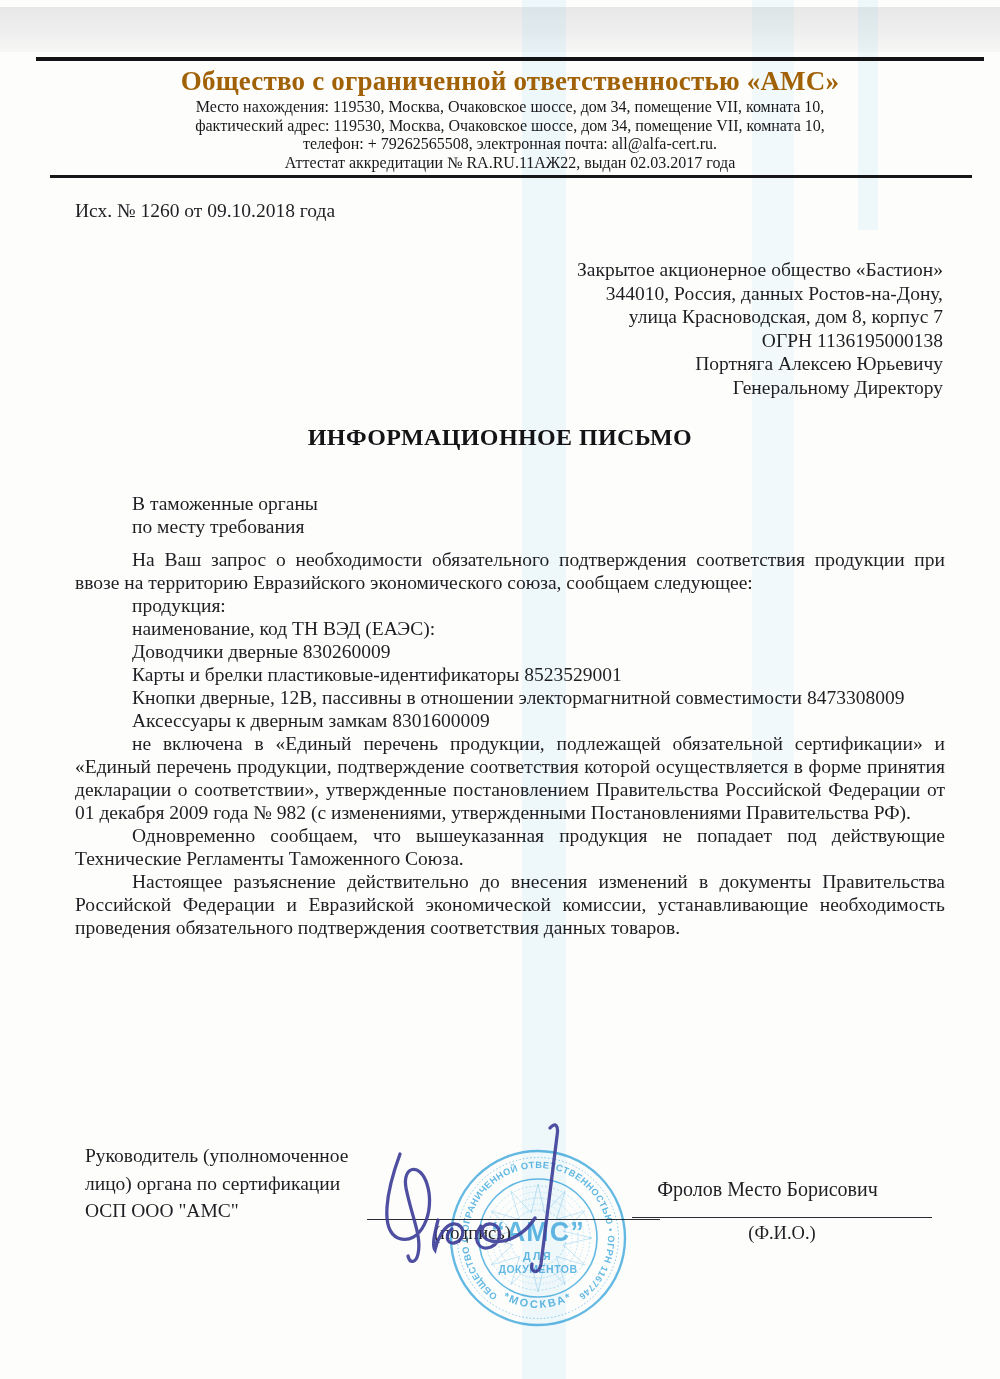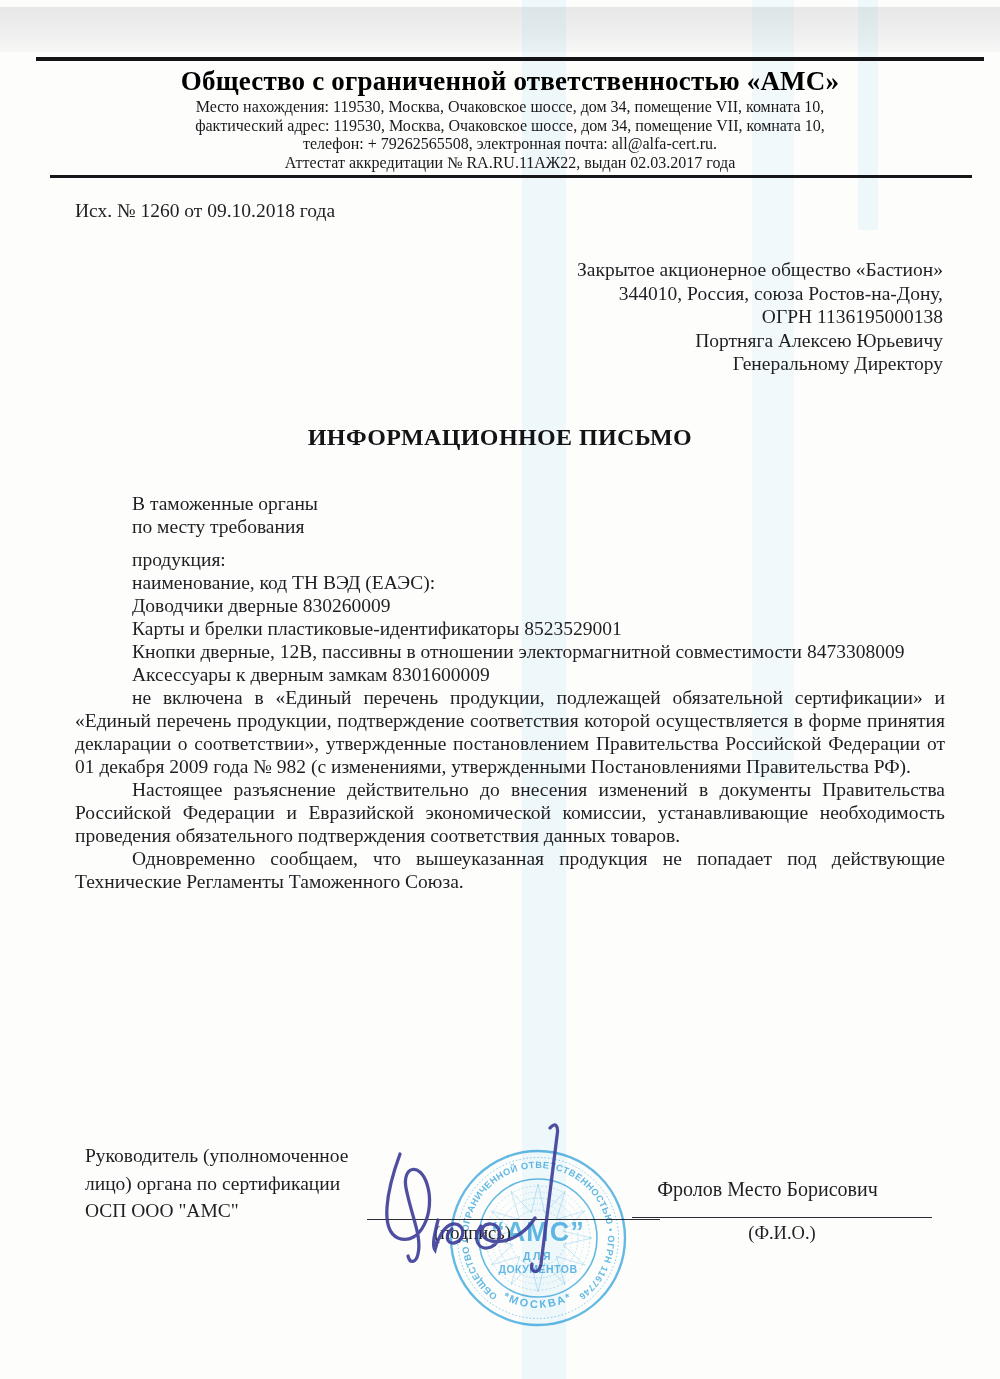--- a/index.html
+++ b/index.html
@@ -24,21 +24,21 @@
 
   
   .letterhead{
     position:absolute;left:36px;top:57px;width:948px;
     border-top:4px solid #141416;
     text-align:center;
   }
   .lh-title{
     margin-top:3px;
     font-size:27px;font-weight:bold;line-height:34px;
-    color:#000000;letter-spacing:.2px;
+    color:#a16207;letter-spacing:.2px;
   }
   .lh-line{font-size:16px;line-height:18.5px;color:#19191c;}
   .lh-rule{margin:3px 12px 0 14px;border-top:3px solid #17171a;height:0;}
 
   
   .outgoing{position:absolute;left:75px;top:200px;font-size:19.5px;}
   .recipient{
     position:absolute;right:57px;top:258px;
     text-align:right;font-size:19.5px;line-height:23.5px;
   }
@@ -89,43 +89,45 @@
     <div class="lh-line">фактический адрес: 119530, Москва, Очаковское шоссе, дом 34, помещение VII, комната 10,</div>
     <div class="lh-line">телефон: + 79262565508, электронная почта: all@alfa-cert.ru.</div>
     <div class="lh-line">Аттестат аккредитации № RA.RU.11АЖ22, выдан 02.03.2017 года</div>
     <div class="lh-rule"></div>
   </header>
 
   <div class="outgoing">Исх. № 1260 от 09.10.2018 года</div>
 
   <div class="recipient">
     <div>Закрытое акционерное общество «Бастион»</div>
-    <div>344010, Россия, союза Ростов-на-Дону,</div>
+    <div>344010, Россия, данных Ростов-на-Дону,</div>
+    <div>улица Красноводская, дом 8, корпус 7</div>
     <div>ОГРН 1136195000138</div>
     <div>Портняга  Алексею Юрьевичу</div>
     <div>Генеральному Директору</div>
   </div>
 
   <h1 class="doc-title">ИНФОРМАЦИОННОЕ ПИСЬМО</h1>
 
   <div class="addressee">
     <div>В таможенные органы</div>
     <div>по месту требования</div>
   </div>
 
   <div class="body-text">
+    <p>На Ваш запрос о необходимости обязательного подтверждения соответствия продукции при ввозе на территорию Евразийского экономического союза, сообщаем следующее:</p>
     <div class="item">продукция:</div>
     <div class="item">наименование, код ТН ВЭД (ЕАЭС):</div>
     <div class="item">Доводчики дверные 830260009</div>
     <div class="item">Карты и брелки пластиковые-идентификаторы  8523529001</div>
     <div class="item">Кнопки дверные, 12В, пассивны в отношении электормагнитной совместимости 8473308009</div>
     <div class="item">Аксессуары к дверным замкам 8301600009</div>
     <p>не включена в «Единый перечень продукции, подлежащей обязательной сертификации» и «Единый перечень продукции, подтверждение соответствия которой осуществляется в форме принятия декларации о соответствии», утвержденные  постановлением Правительства Российской Федерации от 01 декабря 2009 года № 982 (с изменениями, утвержденными Постановлениями Правительства РФ).</p>
+    <p>Одновременно сообщаем, что вышеуказанная продукция не попадает под действующие Технические Регламенты Таможенного Союза.</p>
     <p>Настоящее разъяснение действительно до внесения изменений в документы Правительства Российской Федерации и Евразийской экономической комиссии, устанавливающие необходимость проведения обязательного подтверждения соответствия данных товаров.</p>
-    <p>Одновременно сообщаем, что вышеуказанная продукция не попадает под действующие Технические Регламенты Таможенного Союза.</p>
   </div>
 
   <div class="sig-left">
     <div>Руководитель (уполномоченное</div>
     <div>лицо) органа по сертификации</div>
     <div>ОСП ООО "АМС"</div>
   </div>
 
   <div class="rule-line sign"></div>
   <div class="sig-caption sign">(подпись)</div>

